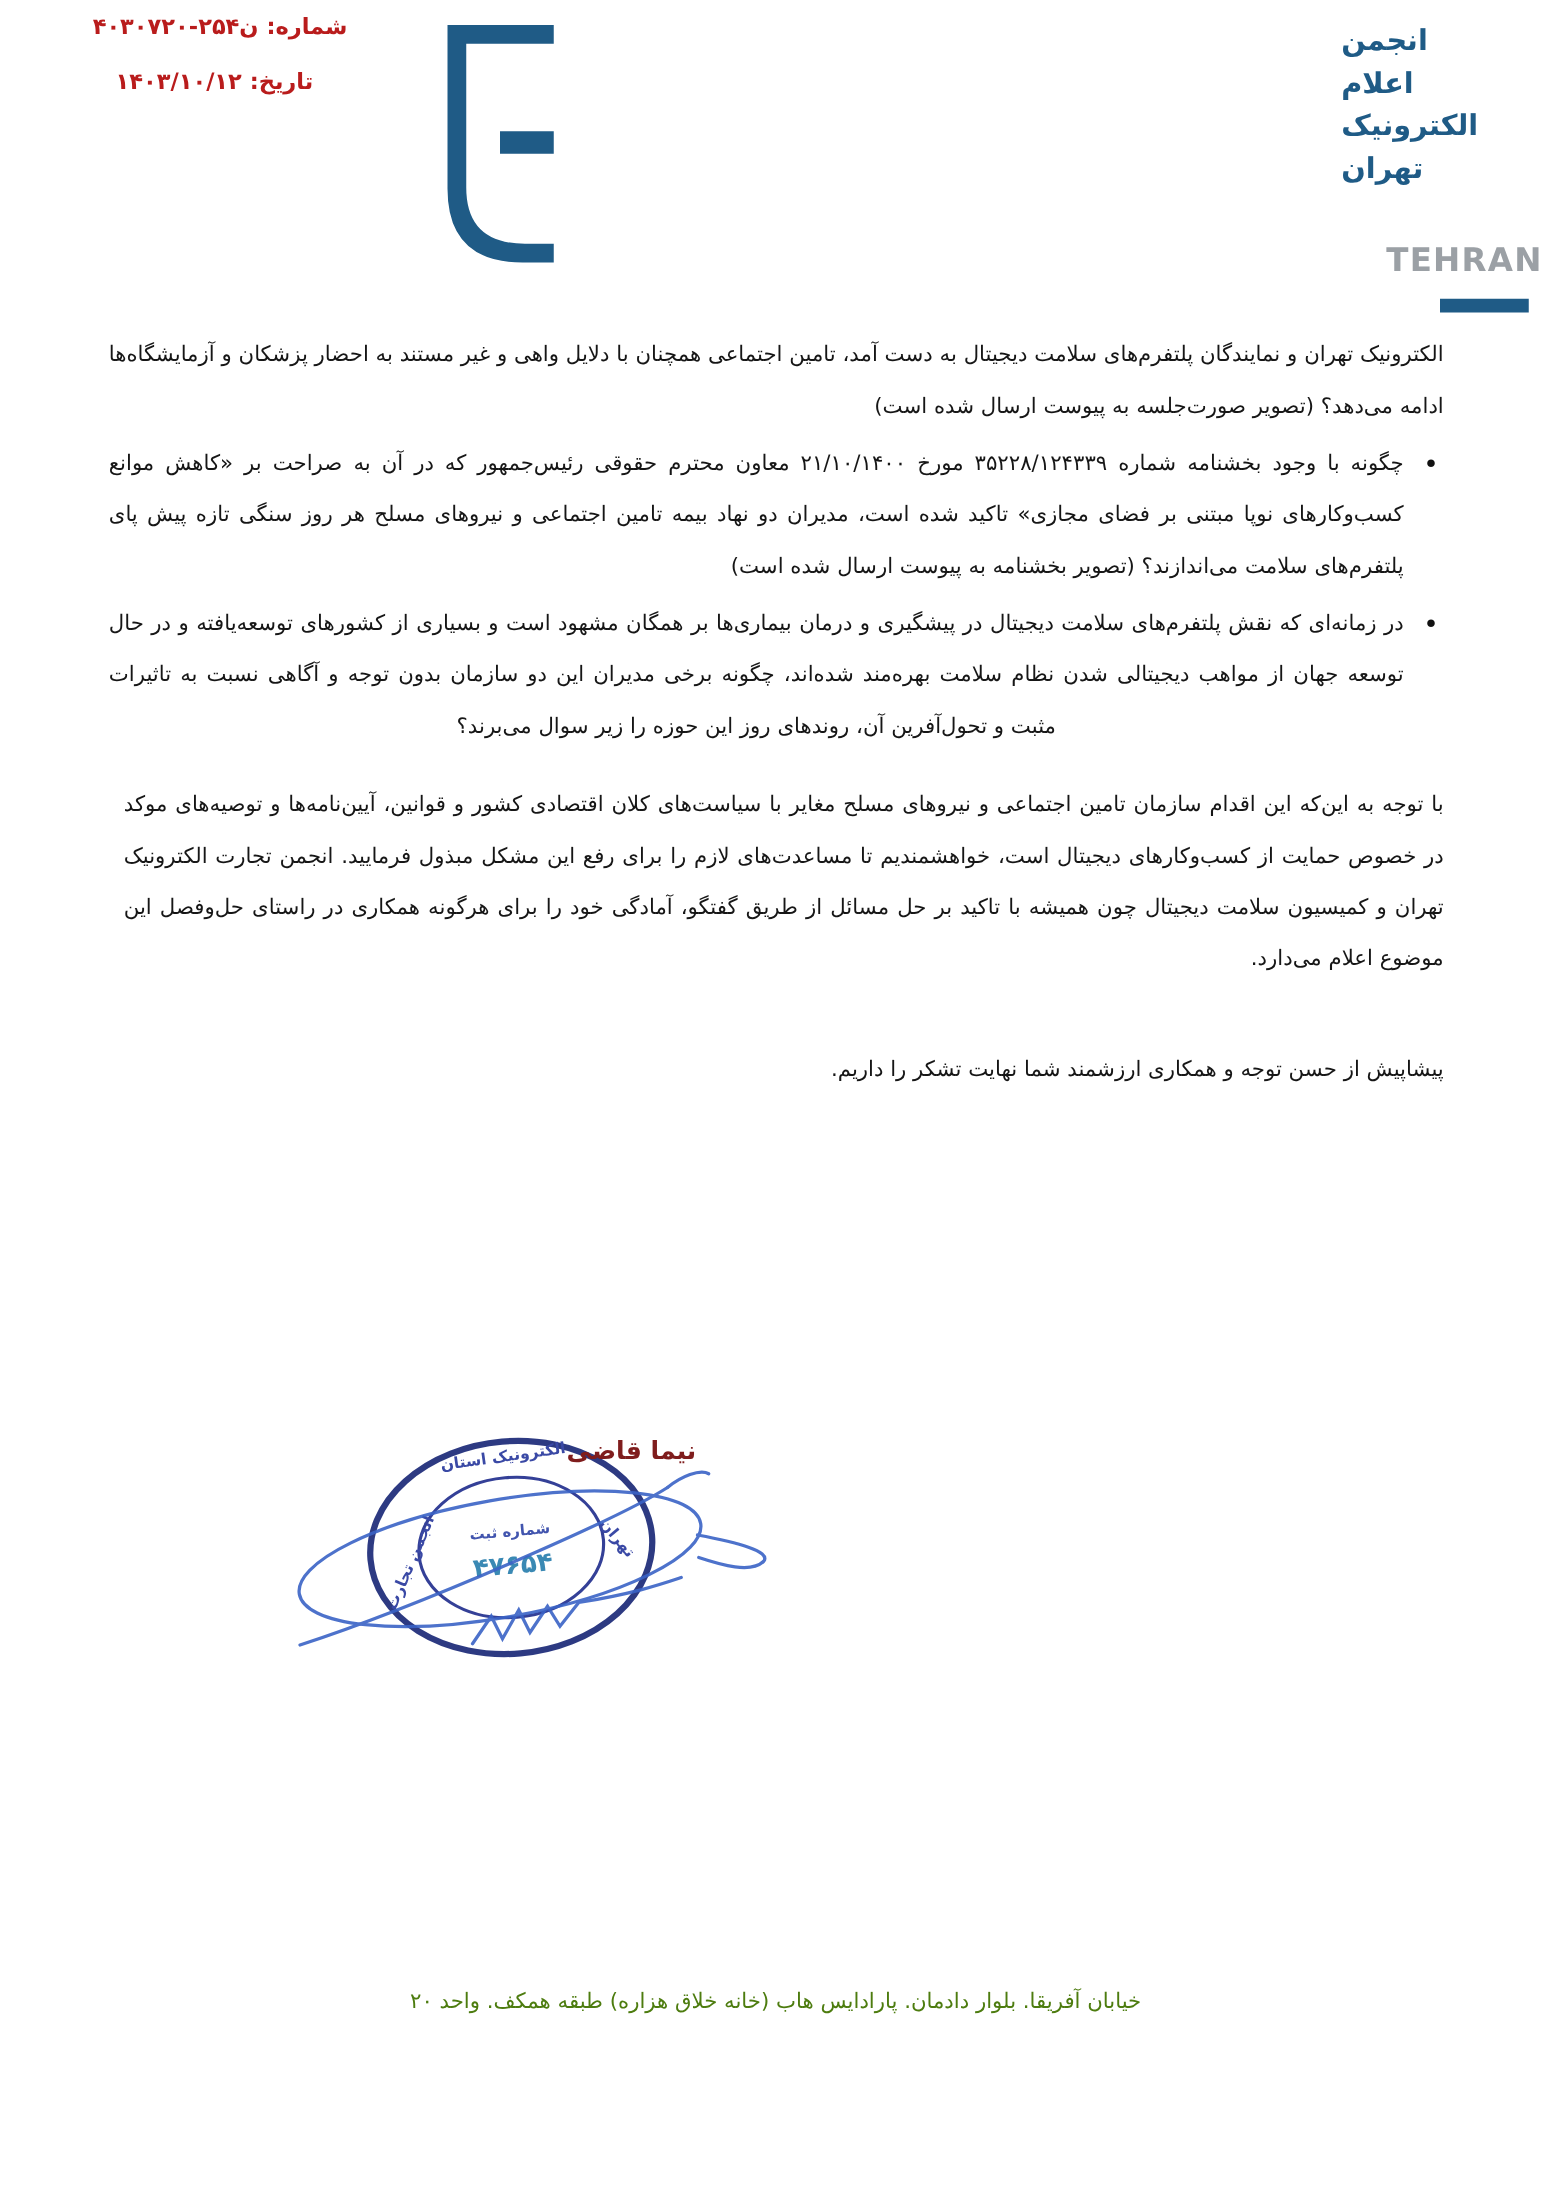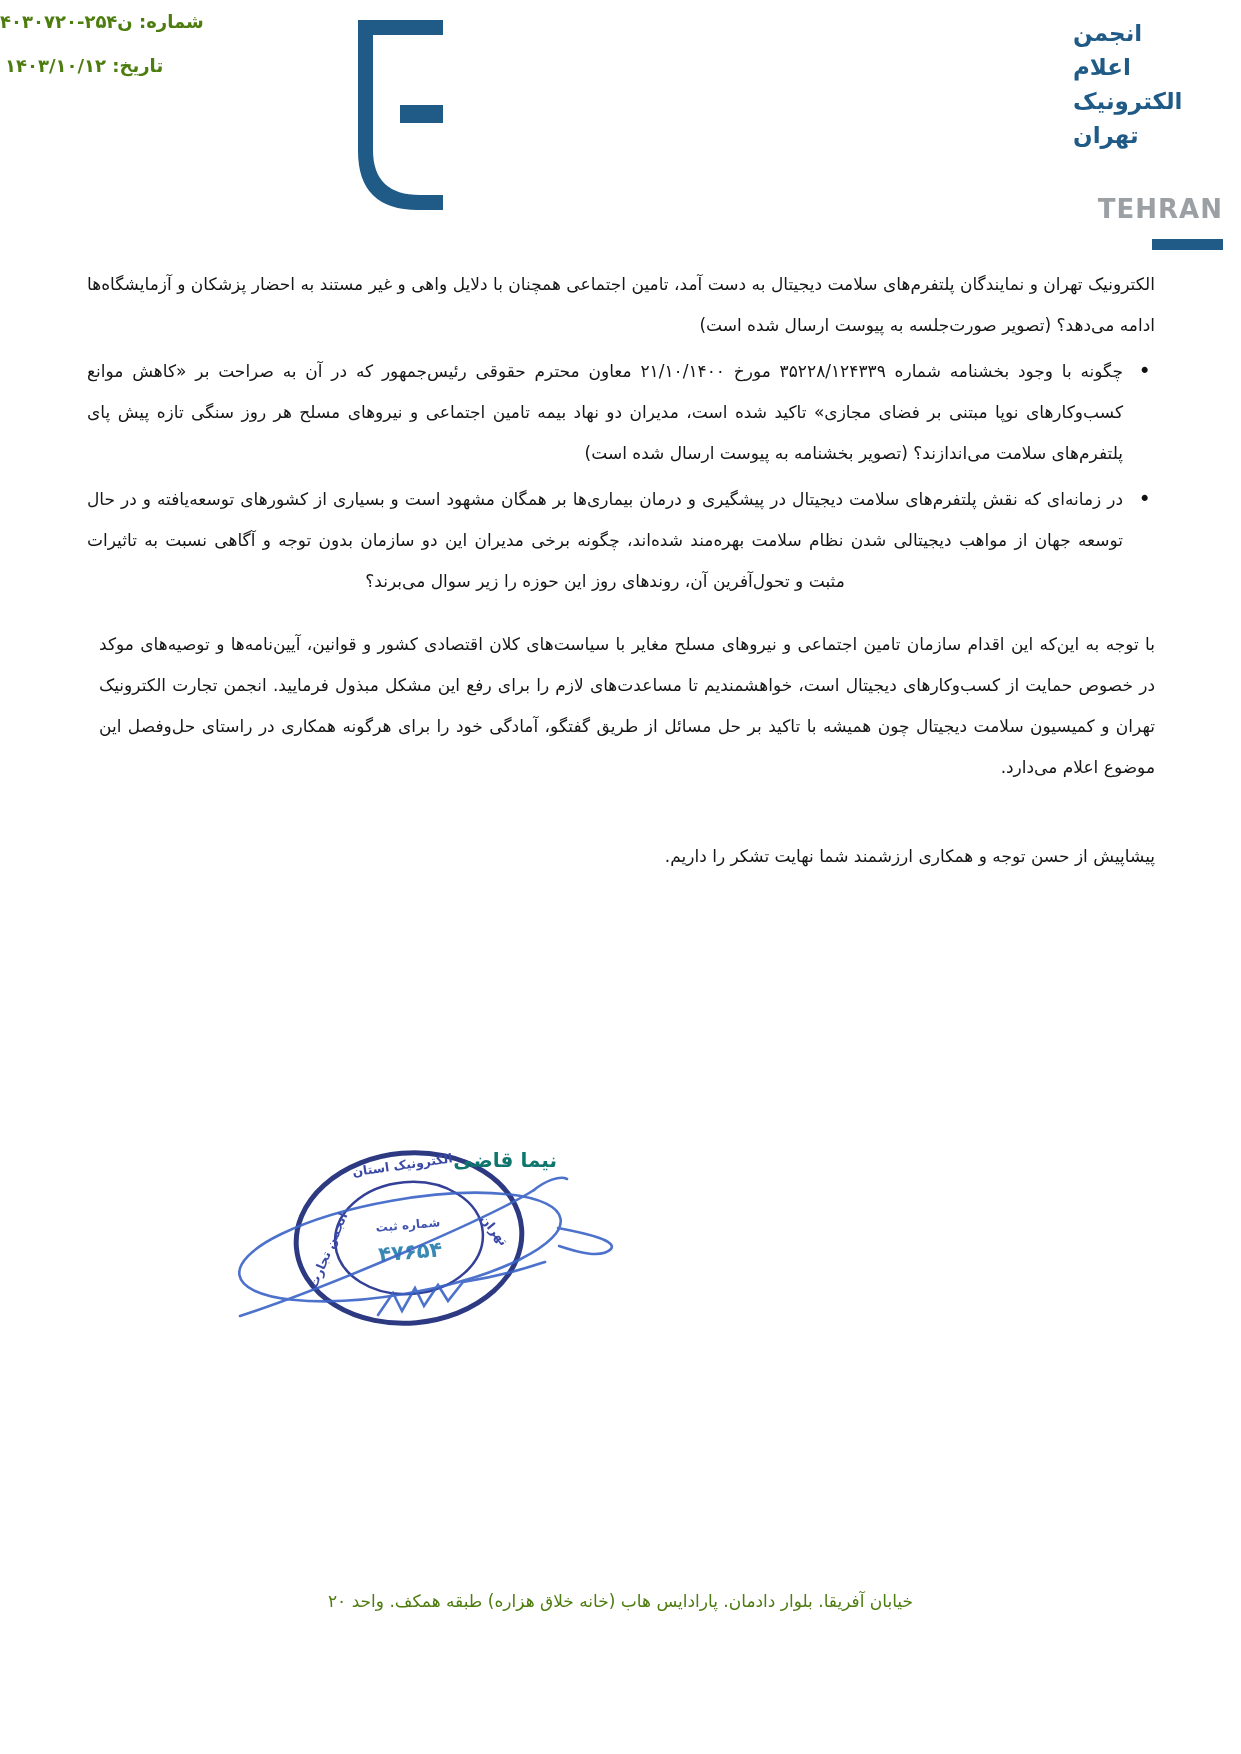--- a/index.html
+++ b/index.html
@@ -10,36 +10,36 @@
     margin:0 auto;
     background:#ffffff;
     font-family:"DejaVu Sans", sans-serif;
     color:#1a1a1a;
     overflow:hidden;
   }
 
   
   .ref-block{
     position:absolute; left:0; top:36; width:352px;
-    direction:rtl; text-align:left;
-    font-weight:bold; font-size:18px; line-height:44px; color:#4d7c0f;
+    direction:rtl; text-align:center;
+    font-weight:bold; font-size:18px; line-height:44px; color:#b91c1c;
   }
   .ref-date{ padding-left:5px; padding-right:14px; }
 
   .e-logo{ position:absolute; left:356px; top:19px; }
 
   .org-logo{
     position:absolute; left:1073px; top:16px; width:150px;
     direction:rtl; text-align:left;
     color:#1f5b86; font-weight:bold; font-size:23px; line-height:34px;
   }
   .org-logo .latin{
-    display:block; direction:ltr; text-align:right;
+    display:block; direction:ltr; text-align:left;
     color:#9ba0a5; font-size:26px; letter-spacing:1px;
-    margin-top:42px; line-height:30px;
+    margin-top:42px; line-height:30px;margin-left:36px;
   }
   .org-logo .bar{
     display:block; width:71px; height:11px; background:#1f5b86; margin-top:15px;
   }
 
   
   .letter-body{
     position:absolute; top:264px; right:86px; left:87px;
     direction:rtl; text-align:justify; text-justify:inter-word;
     font-size:17px; line-height:41px; color:#161616;
@@ -51,21 +51,21 @@
     font-size:21px; color:#111;
   }
   .center-last{ text-align-last:center; }
   .closing{ margin-top:22px;margin-left:12px; }
   .thanks{ margin-top:48px; }
 
   
   .stamp-svg{ position:absolute; left:285px; top:1145px; z-index:1; }
   .sig-text{
     position:absolute; right:684px; top:1146px; width:420px; z-index:2;
-    direction:rtl; text-align:right; color:#0f766e; font-weight:bold;
+    direction:rtl; text-align:right; color:#7f1d1d; font-weight:bold;
   }
   .sig-name{ font-size:20px; line-height:28px; margin-bottom:32px; }
   .sig-title{ font-size:21px; line-height:30px; }
   .pen-svg{ position:absolute; left:215px; top:1135px; z-index:3; }
 
   
   .footer{
     position:absolute; left:0; right:0; top:1588px;
     text-align:center; color:#4d7c0f;
   }

